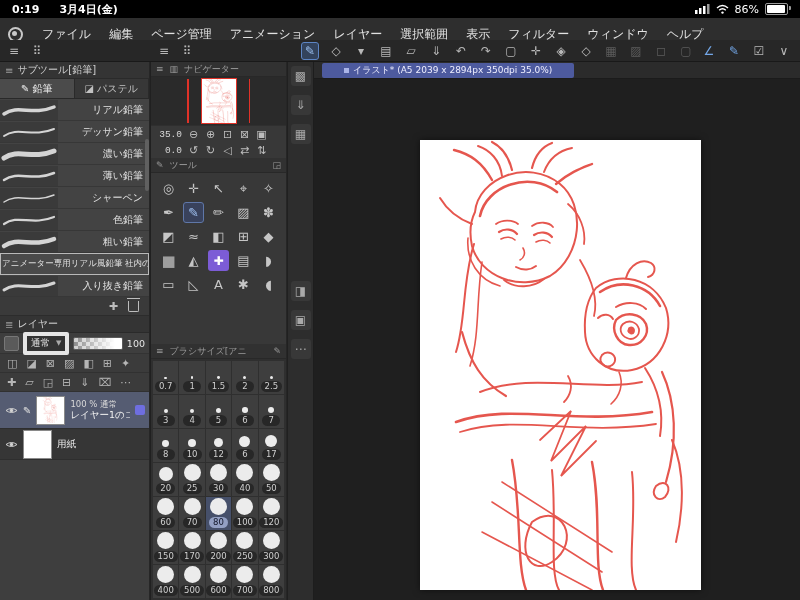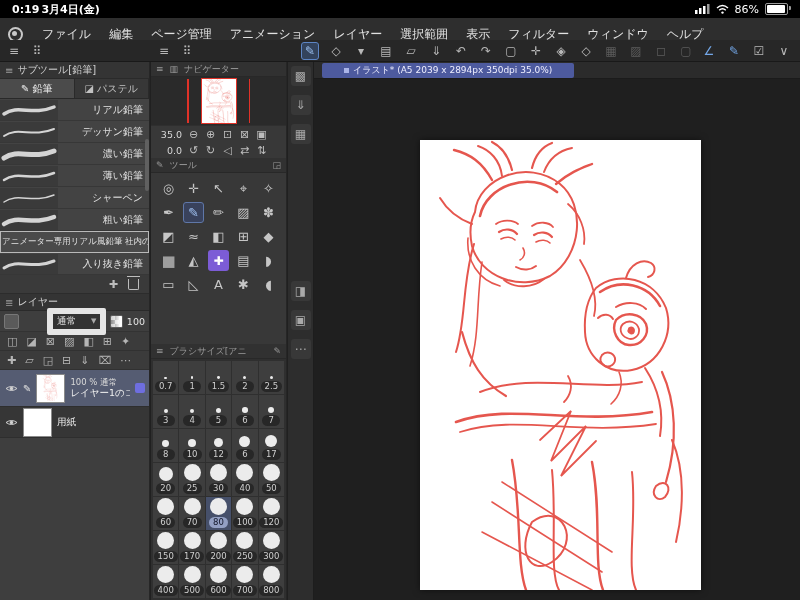--- a/index.html
+++ b/index.html
@@ -2,21 +2,21 @@
 <html><head>
 <meta charset="utf-8">
 <style>
   html,body{margin:0;padding:0;background:#111;}
   body{width:800px;height:600px;overflow:hidden;font-family:"DejaVu Sans",sans-serif;-webkit-font-smoothing:antialiased;}
   .screen{position:relative;width:800px;height:600px;background:#202020;color:#d6d6d6;}
 
   
   .statusbar{position:absolute;top:0;left:0;right:0;height:18px;background:#000;color:#fff;
     display:flex;justify-content:space-between;align-items:center;padding:0 12px;font-size:11px;box-sizing:border-box;}
-  .sb-left{display:flex;gap:2px;align-items:center;font-weight:bold;}
+  .sb-left{display:flex;gap:20px;align-items:center;font-weight:bold;}
   .sb-right{display:flex;gap:6px;align-items:center;}
   .battery{position:relative;width:21px;height:10px;border:1px solid #9a9a9a;border-radius:2px;}
   .battery i{position:absolute;top:1px;left:1px;bottom:1px;width:86%;background:#fff;border-radius:1px;}
   .battery::after{content:"";position:absolute;right:-4px;top:2px;width:2px;height:4px;background:#9a9a9a;border-radius:0 1px 1px 0;}
 
   
   .menubar{position:absolute;top:18px;left:0;right:0;height:22px;background:#2e2e2e;border-bottom:1px solid #1c1c1c;
     display:flex;align-items:center;gap:0;padding:16px 8px;box-sizing:border-box;}
   .logo{width:15px;height:15px;border-radius:50%;border:2px solid #c9c9c9;box-sizing:border-box;margin-right:10px;position:relative;}
   .logo::after{content:"";position:absolute;left:2px;top:2px;width:5px;height:5px;border-radius:50%;background:#c9c9c9;}
@@ -63,22 +63,22 @@
   .brush-row.selected .brush-label{text-align:left;font-size:8.5px;}
   .list-scrollbar{position:absolute;right:0;top:40px;width:4px;height:52px;background:#606060;border-radius:2px;}
   .subtool-footer{height:18px;background:#3a3a3a;border-bottom:1px solid #2c2c2c;display:flex;align-items:center;justify-content:flex-end;gap:10px;padding:0 10px;}
   .ft-icon{color:#bdbdbd;font-size:11px;}
   .icon-trash{width:9px;height:10px;border:1px solid #bdbdbd;border-top:none;border-radius:0 0 2px 2px;position:relative;display:inline-block;}
   .icon-trash::before{content:"";position:absolute;top:-3px;left:-2px;right:-2px;height:1.5px;background:#bdbdbd;}
 
   
   .blend-row{height:20px;display:flex;align-items:center;gap:4px;padding:0 4px;background:#3e3e3e;border-bottom:1px solid #333;}
   .blend-chip{width:13px;height:13px;background:#5a5a5a;border:1px solid #777;border-radius:2px;flex:none;}
-  .blend-select{display:flex;align-items:center;gap:15px;background:#333;border:6px solid #e5e5e5;border-radius:2px;
-    font-size:9.5px;color:#e5e5e5;padding:1px 4px;flex:none;margin-left:24px;}
+  .blend-select{display:flex;align-items:center;gap:6px;background:#333;border:4px solid #e5e5e5;border-radius:2px;
+    font-size:9.5px;color:#e5e5e5;padding:1px 4px;flex:none;}
   .caret{font-size:7px;color:#aaa;}
   .opacity-slider{flex:1;height:11px;border:1px solid #5a5a5a;border-radius:2px;position:relative;overflow:hidden;
     background-color:#cfcfcf;
     background-image:linear-gradient(45deg,#8d8d8d 25%,transparent 25%,transparent 75%,#8d8d8d 75%),
                      linear-gradient(45deg,#8d8d8d 25%,transparent 25%,transparent 75%,#8d8d8d 75%);
     background-size:8px 8px;background-position:0 0,4px 4px;}
   .opacity-slider::after{content:"";position:absolute;inset:0;background:linear-gradient(to right,rgba(255,255,255,0),#fff 85%);}
   .opacity-value{font-size:9.5px;color:#e5e5e5;flex:none;}
   .lp-iconrow{height:18px;display:flex;align-items:center;gap:9px;padding:0 7px;background:#3b3b3b;border-bottom:1px solid #313131;color:#b5b5b5;font-size:11px;}
   .layer-list{background:#363636;}
@@ -92,21 +92,21 @@
   .layer-name{font-size:9.5px;color:#f0f0f0;line-height:1.25;white-space:nowrap;overflow:hidden;}
   .palette-dot{width:10px;height:10px;background:#6e6ee0;border-radius:2px;flex:none;}
   .layer-row.paper{height:30px;}
 
   
   .colhead{height:14px;background:#313131;border-bottom:1px solid #282828;display:flex;align-items:center;gap:6px;padding:0 5px;color:#9b9b9b;font-size:9px;}
   .nav-preview{height:48px;background:#2a2a2a;display:flex;align-items:center;justify-content:center;position:relative;border-bottom:1px solid #2f2f2f;}
   .nav-guide{position:absolute;top:2px;bottom:2px;width:1.5px;background:#e03228;}
   .nav-thumb{width:34px;height:44px;background:#fff;outline:1px solid #e03228;position:relative;z-index:1;}
   .nav-row{height:16px;display:flex;align-items:center;gap:5px;padding:0 5px;font-size:10px;color:#d8d8d8;background:#383838;}
-  .nav-value{width:26px;text-align:right;font-size:9.5px;}
+  .nav-value{width:26px;text-align:right;font-size:9.5px;font-family:Liberation Mono, monospace;}
   .nav-btn{display:inline-flex;width:13px;height:13px;align-items:center;justify-content:center;color:#bdbdbd;font-size:11px;}
 
   
   .tool-grid{display:grid;grid-template-columns:repeat(5,1fr);gap:3px 2px;padding:5px 6px;justify-items:center;background:#383838;}
   .tool-cell{width:21px;height:21px;display:flex;align-items:center;justify-content:center;font-size:13px;color:#c6c6c6;border-radius:3px;cursor:default;}
   .tool-cell.sel{background:#39425c;border:1px solid #5f77a8;box-sizing:border-box;color:#9fc0f0;}
   .tool-cell.purple{background:#7c5cd6;color:#fff;font-size:12px;}
   .tool-cell.grayfill{color:#9e9e9e;font-size:15px;}
   .mid-gap{flex:1;background:#383838;}
 
@@ -304,20 +304,26 @@
           <span class="brush-label">薄い鉛筆</span>
         </div>
         <div class="brush-row">
           <span class="brush-thumb"><svg width="58" height="20">
               <path d="M4 14 C18 4 32 16 54 7" fill="none" stroke="#e2e2e2" stroke-width="1.5" stroke-linecap="round" opacity="0.92"></path>
             </svg></span>
           <span class="brush-label">シャーペン</span>
         </div>
         <div class="brush-row">
           <span class="brush-thumb"><svg width="58" height="20">
+              <path d="M4 14 C18 4 32 16 54 7" fill="none" stroke="#e2e2e2" stroke-width="2.2" stroke-linecap="round" opacity="0.92"></path>
+            </svg></span>
+          <span class="brush-label">色鉛筆</span>
+        </div>
+        <div class="brush-row">
+          <span class="brush-thumb"><svg width="58" height="20">
               <path d="M4 14 C18 4 32 16 54 7" fill="none" stroke="#e2e2e2" stroke-width="4.5" stroke-linecap="round" opacity="0.92"></path>
             </svg></span>
           <span class="brush-label">粗い鉛筆</span>
         </div>
         <div class="brush-row selected">
           <span class="brush-label">アニメーター専用リアル風鉛筆 社内の</span>
         </div>
         <div class="brush-row">
           <span class="brush-thumb"><svg width="58" height="20">
               <path d="M4 14 C18 4 32 16 54 7" fill="none" stroke="#e2e2e2" stroke-width="3" stroke-linecap="round" opacity="0.92"></path>

